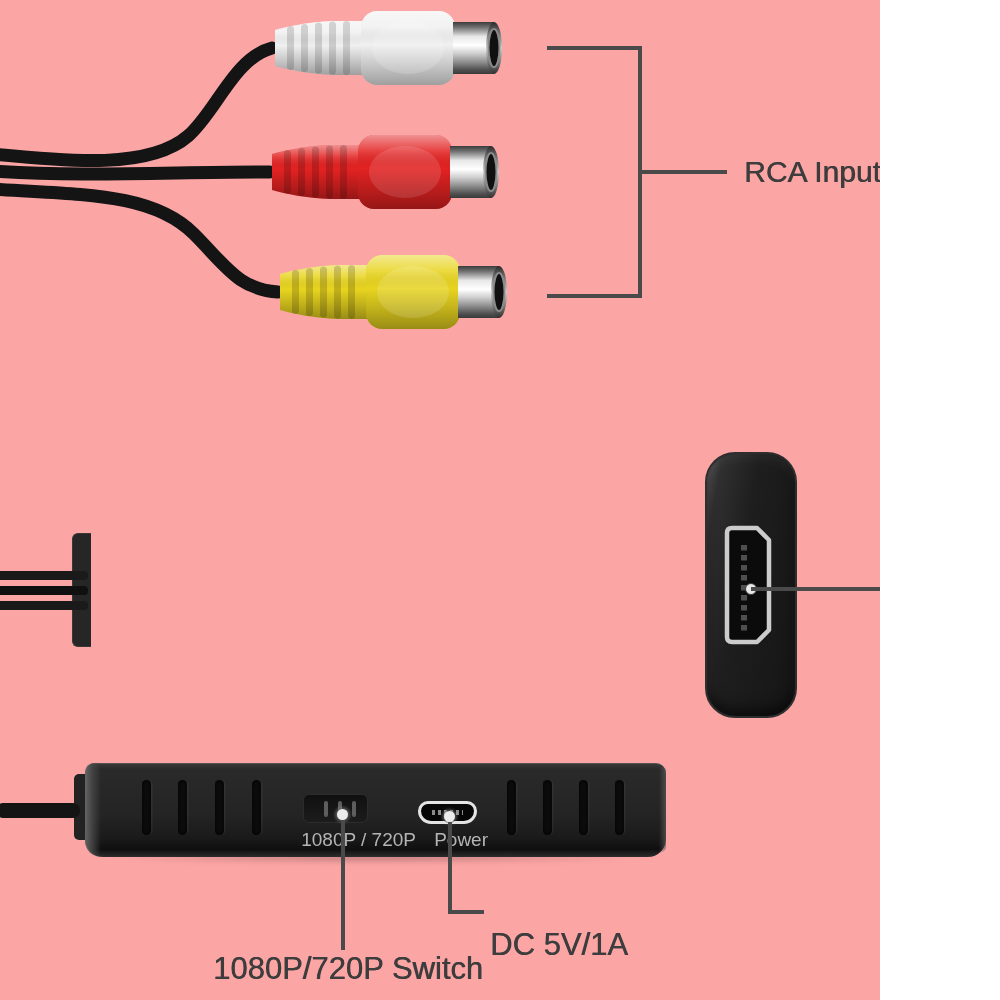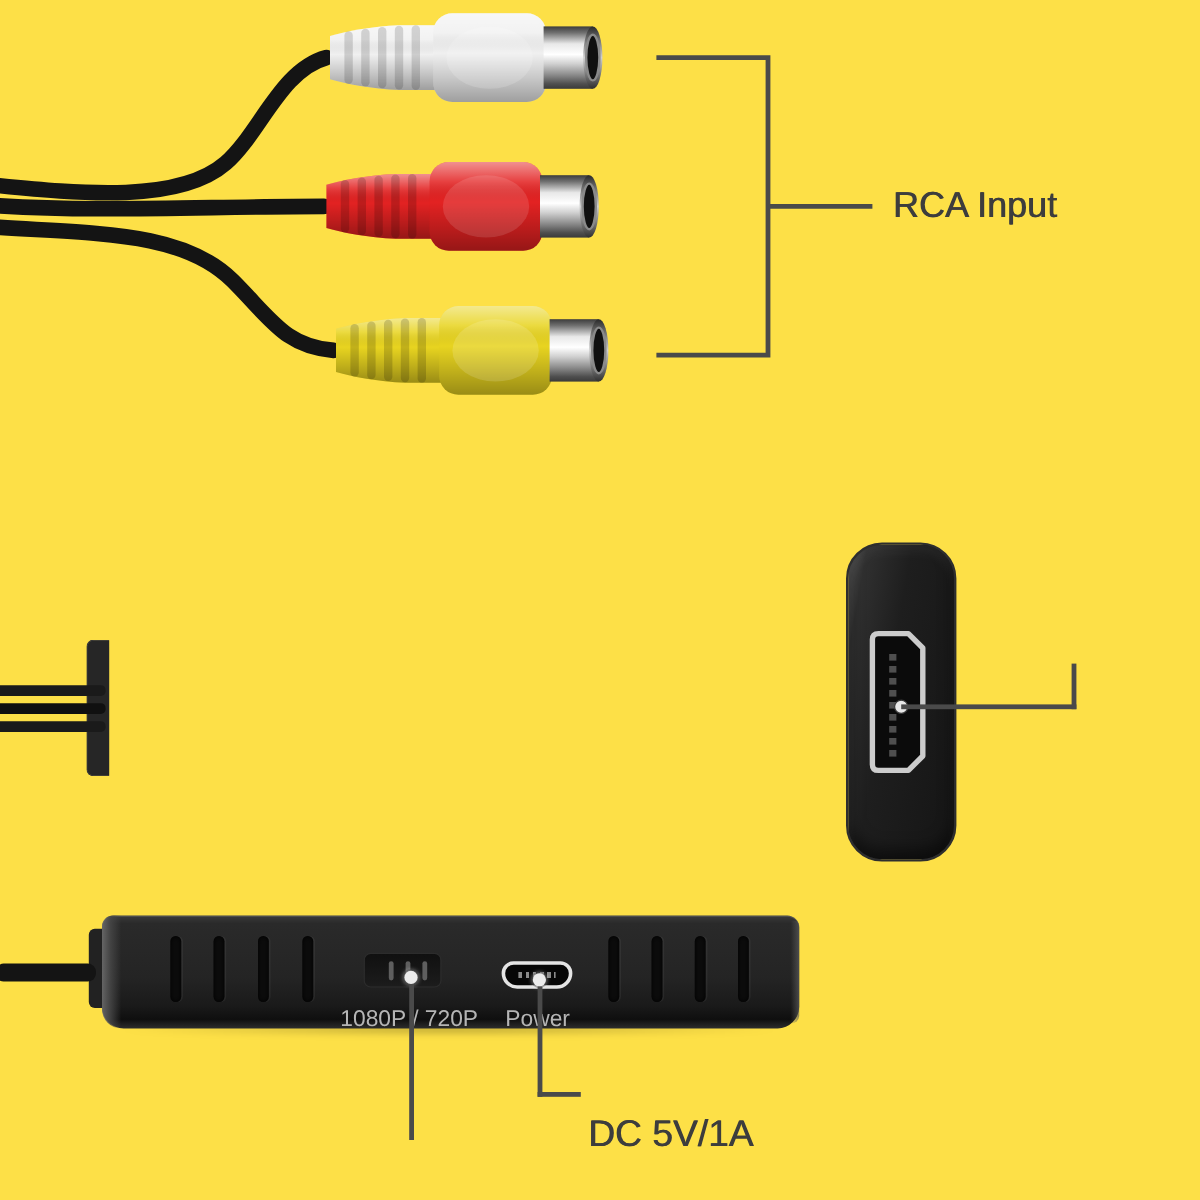--- a/index.html
+++ b/index.html
@@ -1,16 +1,16 @@
 <!DOCTYPE html>
 <html><head>
 <meta charset="utf-8">
 <style>
   html,body{margin:0;padding:0;background:#ffffff;}
-  .stage{position:relative;width:1000px;height:1000px;background:#fde047;overflow:hidden;
+  .stage{position:relative;width:880px;height:1000px;background:#fca5a5;overflow:hidden;
          font-family:"Liberation Sans","DejaVu Sans",sans-serif;}
   .abs{position:absolute;}
 
   
   .ann{position:absolute;font-size:30px;line-height:33px;color:#3d3d3d;white-space:nowrap;
        text-shadow:0.6px 0 currentColor;letter-spacing:0px;}
 
   
   .cline{position:absolute;background:#4a4a4a;}
 
@@ -52,21 +52,21 @@
       border-radius:0 10px 16px 0;background:linear-gradient(270deg,#5c5c5c 0%,rgba(90,90,90,0) 100%);opacity:.7;}
   .vent{position:absolute;top:17px;width:9px;height:55px;border-radius:5px;background:#0c0c0c;
       box-shadow:inset 0 0 4px #000,1.5px 0 0 rgba(255,255,255,.05);}
   .switch-housing{position:absolute;left:218px;top:31px;width:65px;height:29px;border-radius:6px;
       background:linear-gradient(180deg,#101010,#1c1c1c);border:1px solid #2c2c2c;box-sizing:border-box;}
   .switch-tick{position:absolute;top:6px;width:3.5px;height:16px;border-radius:2px;background:#5e5e5e;}
   .power-port{position:absolute;left:333px;top:38px;width:59px;height:23px;box-sizing:border-box;
       border:3px solid #e4e4e4;border-radius:10px 10px 13px 13px;background:#060606;}
   .power-pins{position:absolute;left:11px;top:6px;width:31px;height:5px;
       background:repeating-linear-gradient(90deg,#8a8a8a 0 3px,transparent 3px 6px);}
-  .panel-label{position:absolute;top:76px;font-size:19px;color:#b5b5b5;text-align:center;white-space:nowrap;}
+  .panel-label{position:absolute;top:66px;font-size:19px;color:#b5b5b5;text-align:right;white-space:nowrap;}
   .bar-shadow{position:absolute;left:100px;top:853px;width:548px;height:10px;filter:blur(2.5px);
       background:radial-gradient(ellipse at center, rgba(0,0,0,.28), rgba(0,0,0,0) 72%);}
   .bar-stub{position:absolute;left:74px;top:774px;width:15px;height:66px;background:#222;border-radius:5px 0 0 5px;}
   .bar-cable{position:absolute;left:-4px;top:803px;width:84px;height:15px;border-radius:7px;background:#141414;}
 </style>
 </head>
 <body>
 
 <div class="stage">
 
@@ -217,14 +217,15 @@
   </div>
 
   <div class="cdot" style="left:337px;top:809px"></div>
   <div class="cdot" style="left:444px;top:811px"></div>
 
   <div class="cline" style="left: 341px; top: 820px; width: 4px; height: 130px; background-color: rgb(74, 74, 74);"></div>
   <div class="cline" style="left: 448px; top: 822px; width: 4px; height: 92px; background-color: rgb(74, 74, 74);"></div>
   <div class="cline" style="left: 448px; top: 910px; width: 36px; height: 4px; background-color: rgb(74, 74, 74);"></div>
 
   <div class="ann" style="left: 490px; top: 897px; font-size: 31px; color: rgb(61, 61, 61); margin-top: 31px;">DC 5V/1A</div>
+  <div class="ann" style="left: 180px; top: 952px; width: 336px; text-align: center; font-size: 31px; color: rgb(61, 61, 61);">1080P/720P Switch</div>
 
 </div>
 
 </body></html>

